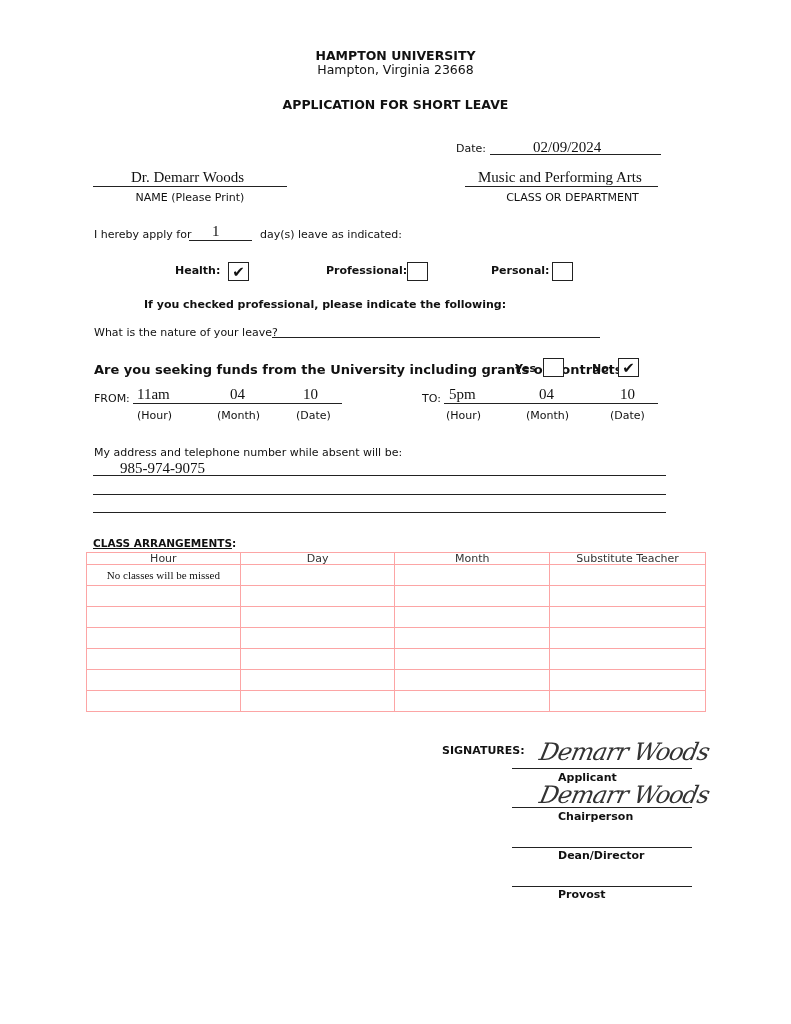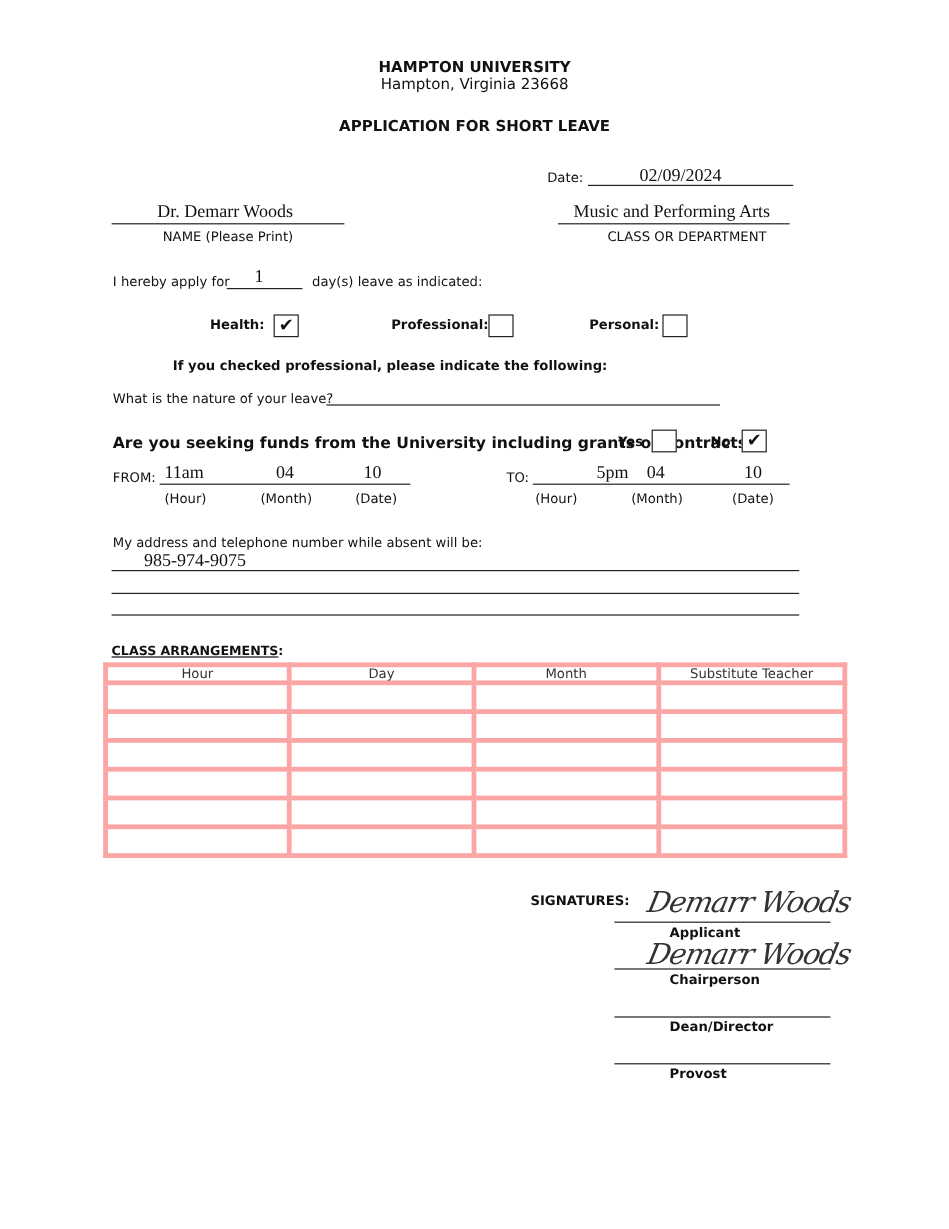--- a/index.html
+++ b/index.html
@@ -8,21 +8,21 @@
   .abs { position: absolute; }
   .sans { font-family: "DejaVu Sans", "Liberation Sans", sans-serif; }
   .center { text-align: center; }
   .bold { font-weight: bold; }
   .line { position: absolute; height: 0; border-bottom: 1px solid #222; }
   .hw { font-family: "Liberation Serif", "DejaVu Serif", serif; font-size: 15px; color: #111; position: absolute; }
   .lbl { font-size: 11px; position: absolute; }
   .cbox { position: absolute; width: 19px; height: 17px; border: 1px solid #222; background: #fff;
           display: flex; align-items: center; justify-content: center; font-size: 15px; line-height: 1; }
   table.arr { position: absolute; left: 86px; top: 552px; width: 620px; border-collapse: collapse; }
-  table.arr th, table.arr td { border: 4px solid #fca5a5; padding: 0; }
+  table.arr th, table.arr td { border: 1px solid #fca5a5; padding: 0; }
   table.arr th { font-weight: normal; font-size: 11px; height: 11px; line-height: 11px;
                  font-family: "DejaVu Sans", sans-serif; color: #333; }
   table.arr td { height: 20px; font-size: 11px; font-family: "Liberation Serif", serif; text-align: center; }
   .sig { position: absolute; font-family: "DejaVu Serif", serif; font-style: italic; font-size: 24px;
          color: #333; letter-spacing: -1px; transform: skewX(-12deg); }
 </style>
 </head>
 <body>
 
 <div class="abs center bold sans" style="left:0;width:791px;top:48px;font-size:12.5px;">HAMPTON UNIVERSITY</div>
@@ -78,21 +78,21 @@
 <div class="line" style="left:133px;top:403px;width:209px;"></div>
 <div class="hw" style="left:137px;top:386px;font-family:Liberation Serif, serif;">11am</div>
 <div class="hw" style="left:230px;top:386px;">04</div>
 <div class="hw" style="left:303px;top:386px;">10</div>
 <div class="lbl sans" style="left:137px;top:409px;">(Hour)</div>
 <div class="lbl sans" style="left:217px;top:409px;">(Month)</div>
 <div class="lbl sans" style="left:296px;top:409px;">(Date)</div>
 
 <div class="lbl sans" style="left:422px;top:392px;">TO:</div>
 <div class="line" style="left:444px;top:403px;width:214px;"></div>
-<div class="hw" style="left:449px;top:386px;margin-left:48px;">5pm</div>
+<div class="hw" style="left:449px;top:386px;">5pm</div>
 <div class="hw" style="left:539px;top:386px;">04</div>
 <div class="hw" style="left:620px;top:386px;">10</div>
 <div class="lbl sans" style="left:446px;top:409px;">(Hour)</div>
 <div class="lbl sans" style="left:526px;top:409px;">(Month)</div>
 <div class="lbl sans" style="left:610px;top:409px;">(Date)</div>
 
 <div class="lbl sans" style="left:94px;top:446px;">My address and telephone number while absent will be:</div>
 <div class="line" style="left:93px;top:475px;width:573px;"></div>
 <div class="hw" style="left:120px;top:460px;">985-974-9075</div>
 <div class="line" style="left:93px;top:494px;width:573px;"></div>
@@ -112,20 +112,26 @@
     </colgroup>
   <thead>
     <tr>
       <th>Hour</th>
       <th>Day</th>
       <th>Month</th>
       <th>Substitute Teacher</th>
     </tr>
   </thead>
   <tbody>
+    <tr>
+      <td>No classes will be missed</td>
+      <td></td>
+      <td></td>
+      <td></td>
+    </tr>
     <tr>
       <td></td>
       <td></td>
       <td></td>
       <td></td>
     </tr>
     <tr>
       <td></td>
       <td></td>
       <td></td>

